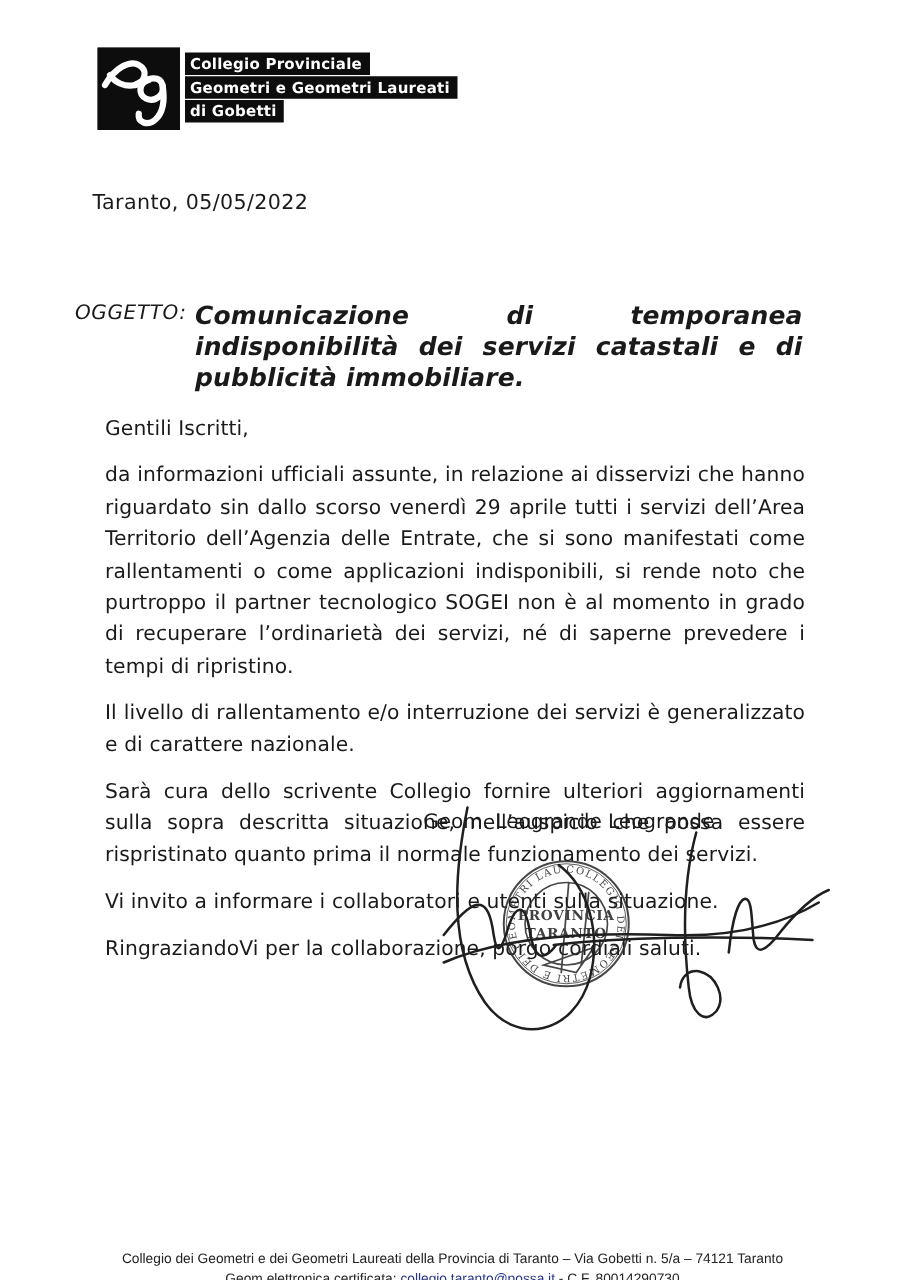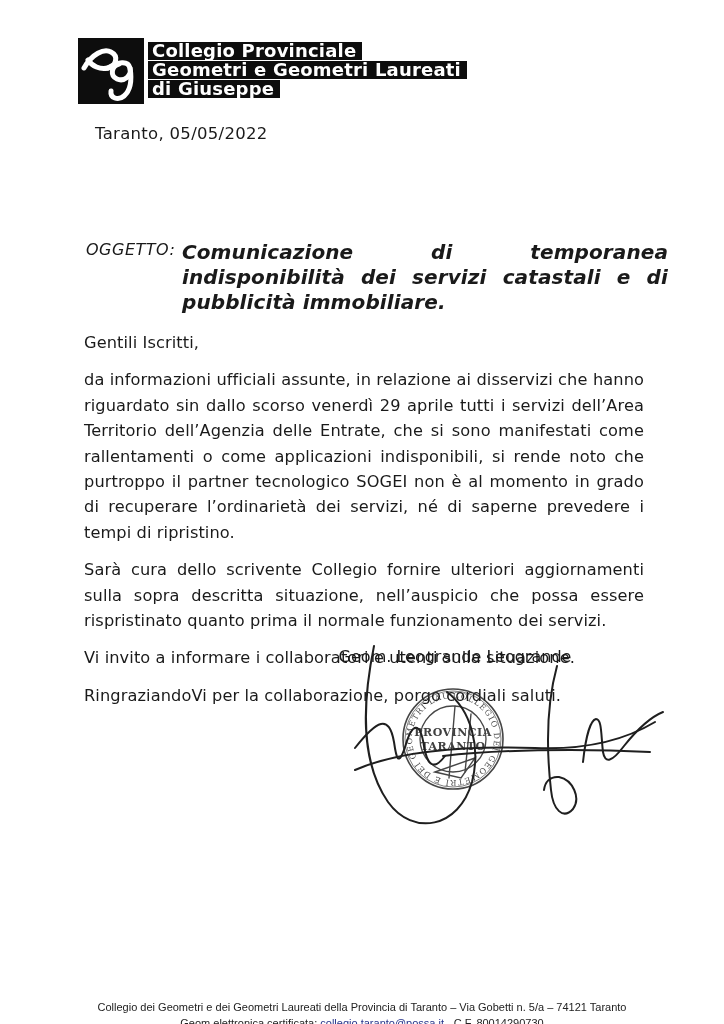--- a/index.html
+++ b/index.html
@@ -12,28 +12,28 @@
     color:#1a1a1a;
     overflow:hidden;
   }
   
   .letterhead{position:absolute;top:38px;left:78px;display:flex;align-items:flex-start;}
   .logo-box{width:66px;height:66px;background:#0d0d0d;flex:0 0 auto;}
   .org-lines{margin-left:4px;margin-top:4px;}
   .org-line{
     display:table;
     background:#0d0d0d;color:#ffffff;
-    font-weight:bold;font-size:18px;line-height:16px;
+    font-weight:bold;font-size:12px;line-height:16px;
     padding:1px 6px 1px 4px;margin-bottom:1px;
     letter-spacing:.2px;white-space:nowrap;
   }
   
-  .date-line{position:absolute;top:124px;left:74px;font-size:16.5px;letter-spacing:.3px;margin-left:21px;}
+  .date-line{position:absolute;top:152px;left:74px;font-size:16.5px;letter-spacing:.3px;}
   
-  .subject{position:absolute;top:240px;left:86px;width:582px;display:flex;}
+  .subject{position:absolute;top:240px;left:60px;width:582px;display:flex;}
   .subject-label{font-style:italic;font-size:16px;width:96px;flex:0 0 auto;letter-spacing:.5px;}
   .subject-text{
     font-style:italic;font-weight:bold;font-size:20px;line-height:25px;
     width:486px;text-align:justify;letter-spacing:.1px;
   }
   
   .body-text{
     position:absolute;top:318px;left:72px;width:584px;
     font-size:16.2px;line-height:25.4px;letter-spacing:.1px;
   }
@@ -66,34 +66,35 @@
         <g fill="none" stroke="#ffffff" stroke-width="5" stroke-linecap="round">
           <path d="M6,30 C14,16 26,10 33,14 C41,18 38,28 30,30 C22,32 14,28 10,22"></path>
           <path d="M30,30 C40,24 50,22 52,30 C54,38 46,44 39,41 C32,38 33,28 41,26"></path>
           <path d="M52,30 C54,42 53,52 46,58 C40,63 32,60 33,53"></path>
         </g>
       </svg>
     </div>
     <div class="org-lines">
       <div class="org-line">Collegio Provinciale</div>
       <div class="org-line">Geometri e Geometri Laureati</div>
-      <div class="org-line">di Giuseppe</div>
+      <div class="org-line">di Gobetti</div>
     </div>
   </div>
 
   <div class="date-line">Taranto, 05/05/2022</div>
 
   <div class="subject">
     <div class="subject-label">OGGETTO:</div>
     <div class="subject-text">Comunicazione di temporanea indisponibilità dei servizi catastali e di pubblicità immobiliare.</div>
   </div>
 
   <div class="body-text">
     <p class="no-justify">Gentili Iscritti,</p>
     <p>da informazioni ufficiali assunte, in relazione ai disservizi che hanno riguardato sin dallo scorso venerdì 29 aprile tutti i servizi dell’Area Territorio dell’Agenzia delle Entrate, che si sono manifestati come rallentamenti o come applicazioni indisponibili, si rende noto che purtroppo il partner tecnologico SOGEI non è al momento in grado di recuperare l’ordinarietà dei servizi, né di saperne prevedere i tempi di ripristino.</p>
+    <p>Il livello di rallentamento e/o interruzione dei servizi è generalizzato e di carattere nazionale.</p>
     <p>Sarà cura dello scrivente Collegio fornire ulteriori aggiornamenti sulla sopra descritta situazione, nell’auspicio che possa essere rispristinato quanto prima il normale funzionamento dei servizi.</p>
     <p class="no-justify">Vi invito a informare i collaboratori e utenti sulla situazione.</p>
     <p class="no-justify">RingraziandoVi per la collaborazione, porgo cordiali saluti.</p>
   </div>
 
   <div class="sig-block">
     <div>Geom. Leogrande Leogrande</div>
   </div>
 
   <svg class="sig-svg" width="335" height="225" viewBox="0 0 335 225">

